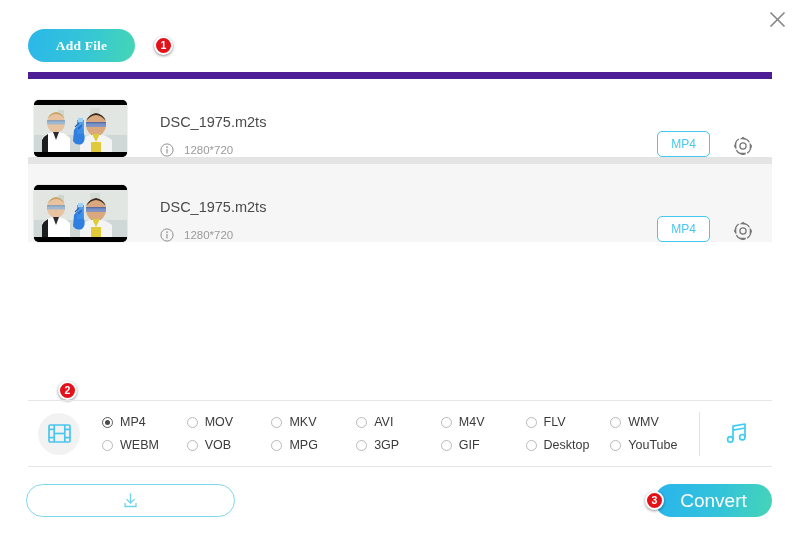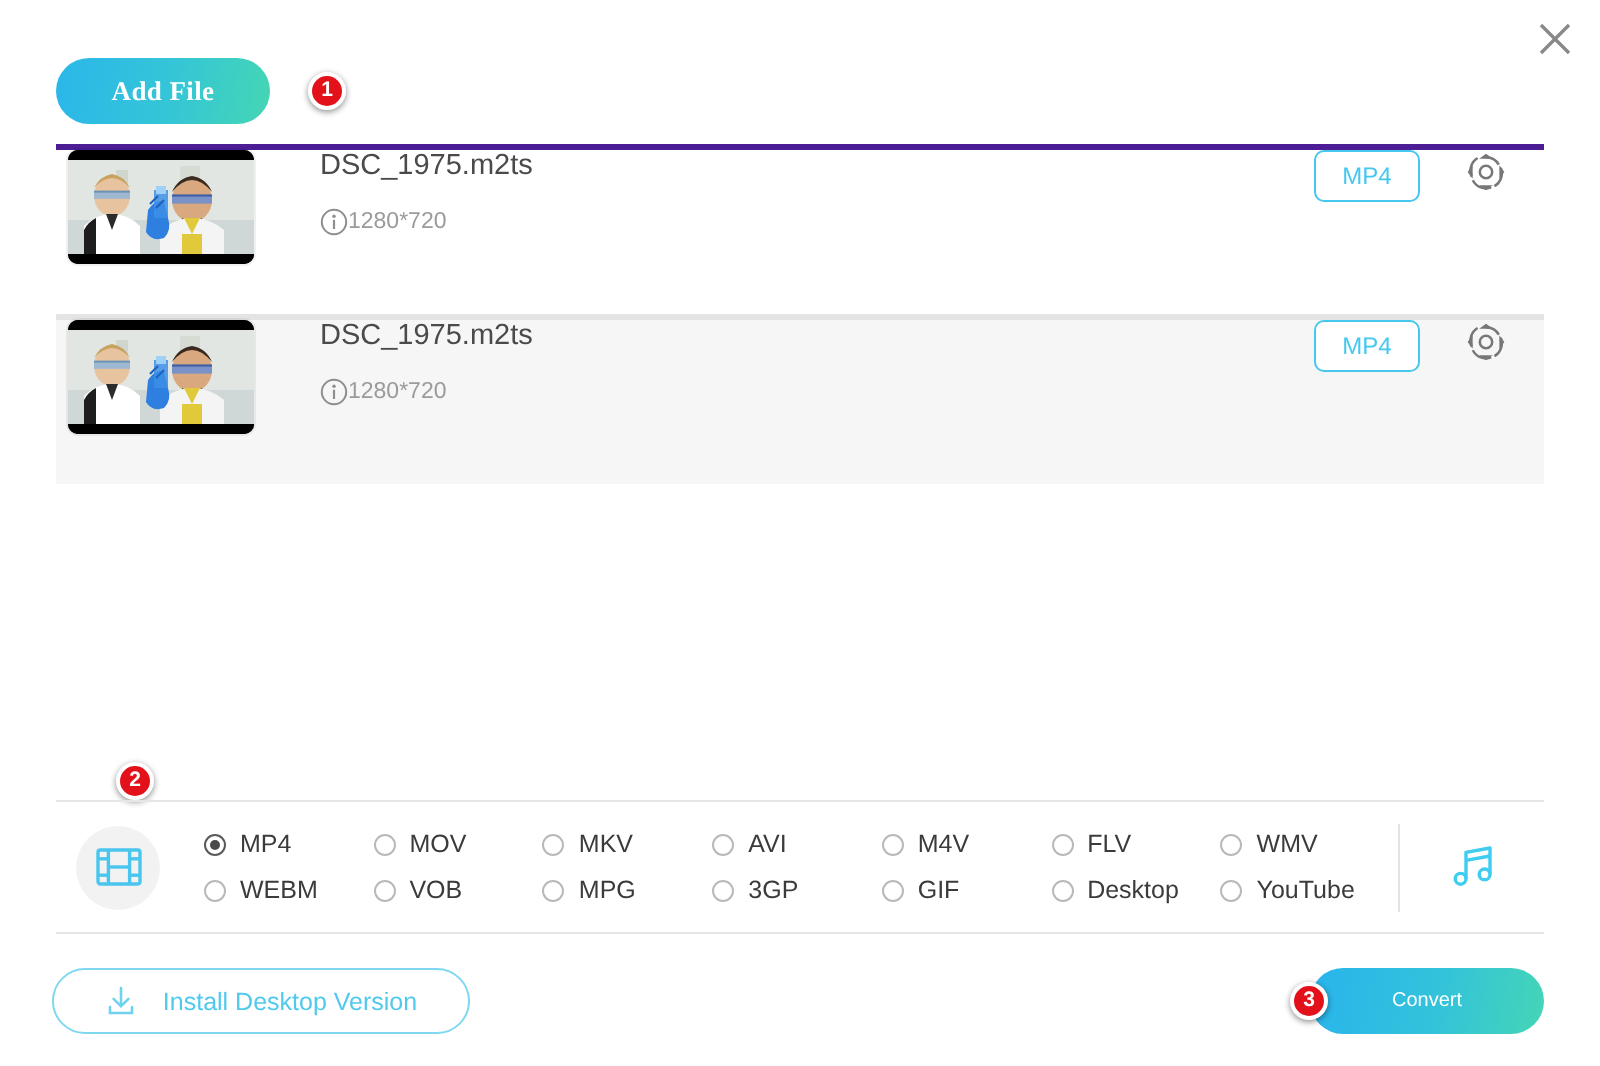--- a/index.html
+++ b/index.html
@@ -61,22 +61,22 @@
 
   
   .file-list {
     position: absolute;
     top: 72px; left: 28px;
     width: 744px;
   }
   .file-row {
     position: relative;
     height: 85px;
-    display: flex; align-items: flex-start;
-    border-top: 3px solid #4c1d95;
+    display: flex; align-items: flex-end;
+    border-top: 7px solid #4c1d95;
     cursor: pointer;
   }
   .file-row.selected { background: #f6f6f6; }
   .file-row.selected + .file-row,
   .file-row.selected { border-top-color: #e4e4e4; }
 
   .thumb {
     width: 93px; height: 57px;
     margin-left: 6px;
     border-radius: 5px;
@@ -94,20 +94,21 @@
     min-width: 0;
   }
   .file-name {
     font-size: 14.5px;
     color: #4a4a4a;
     margin-bottom: 13px;
     white-space: nowrap;
   }
   .file-sub {
     display: flex; align-items: center;
+    gap: 10px;
   }
   .info-icon { width: 14px; height: 14px; flex: none; }
   .file-res {
     font-size: 11.5px;
     color: #9b9b9b;
   }
 
   .fmt-tag {
     width: 53px; height: 26px;
     border: 1px solid #46c8ee;
@@ -222,21 +223,21 @@
     right: 28px; top: 484px;
     display: flex; align-items: center;
   }
   .badge-3 { margin-right: -9px; position: relative; z-index: 2; }
   .convert-btn {
     width: 117px; height: 33px;
     border: none;
     border-radius: 17px;
     background: linear-gradient(100deg, #29b4ec 0%, #33c3da 55%, #45d5b6 100%);
     color: #ffffff;
-    font-size: 10px;
+    font-size: 19px;
     cursor: pointer;
     display: flex; align-items: center; justify-content: center;
   }
 </style>
 </head>
 <body>
 
 <div class="app">
 
   <div class="close-btn">
@@ -468,21 +469,20 @@
   </div>
 
   <div class="install-btn">
     <svg class="dl-icon" viewBox="0 0 17 17">
       <g fill="none" stroke="#6fd2ee" stroke-width="1.3" stroke-linecap="round">
         <line x1="8.5" y1="2" x2="8.5" y2="10.5"></line>
         <polyline points="4.8,7.4 8.5,11.1 12.2,7.4"></polyline>
         <polyline points="3,11.5 3,14.5 14,14.5 14,11.5"></polyline>
       </g>
     </svg>
-    <span>Install Desktop Version</span>
   </div>
 
   <div class="convert-wrap">
     <span class="badge badge-3">3</span>
     <button class="convert-btn">Convert</button>
   </div>
 
 </div>
 
 </body></html>

